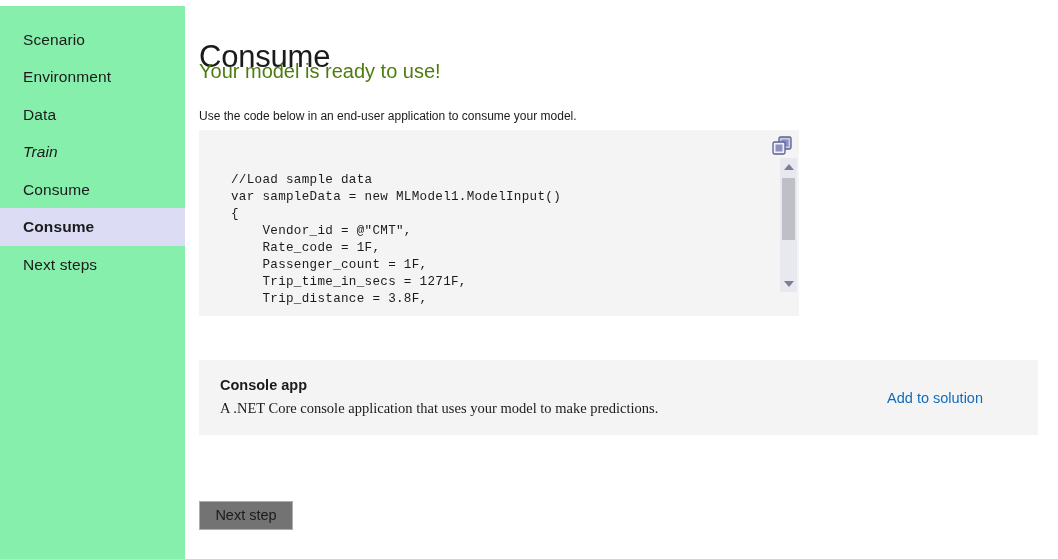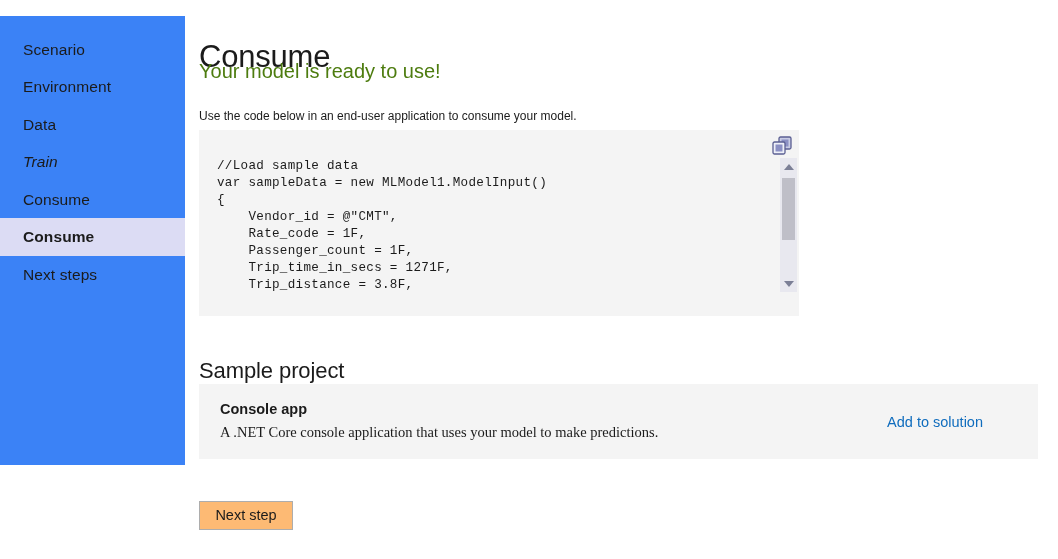--- a/index.html
+++ b/index.html
@@ -18,24 +18,24 @@
     position: relative;
     width: 1058px;
     height: 559px;
     background: #ffffff;
   }
 
   
   #sidebar {
     position: absolute;
     left: 0;
-    top: 16px;
+    top: 6px;
     width: 185px;
-    height: 449px;
-    background: #3b82f6;
+    height: 553px;
+    background: #86efac;
   }
   .nav-item {
     position: absolute;
     left: 0;
     width: 185px;
     height: 38px;
     display: flex;
     align-items: center;
     padding-left: 23px;
     font-size: 15.5px;
@@ -94,21 +94,21 @@
     top: 130px;
     width: 600px;
     height: 186px;
     background: #f4f4f4;
     overflow: hidden;
   }
   #code-text {
     position: absolute;
     left: 14px;
     top: 24px;
-    margin: 4px;
+    margin: 18px;
     font-family: "Liberation Mono", "DejaVu Sans Mono", monospace;
     font-size: 12.6px;
     line-height: 17px;
     color: #1b1b1b;
     white-space: pre;
     letter-spacing: 0.3px;
   }
 
   
   #copy-button {
@@ -169,21 +169,21 @@
     font-size: 22px;
     font-weight: normal;
     color: #1b1b1b;
     letter-spacing: -0.1px;
     line-height: 28px;
   }
 
   #sample-card {
     position: absolute;
     left: 0;
-    top: 384px;
+    top: 360px;
     width: 839px;
     height: 75px;
     background: #f4f4f4;
   }
   #card-title {
     position: absolute;
     left: 21px;
     top: 16px;
     font-size: 14.5px;
     font-weight: bold;
@@ -210,21 +210,21 @@
     line-height: 18px;
   }
 
   
   #next-step-button {
     position: absolute;
     left: 0;
     top: 501px;
     width: 94px;
     height: 29px;
-    background: #fdba74;
+    background: #737373;
     border: 1px solid #adadad;
     font-family: "Liberation Sans", sans-serif;
     font-size: 14.5px;
     color: #1b1b1b;
     cursor: pointer;
     padding: 0;
     line-height: 27px;
     text-align: center;
   }
 </style>

